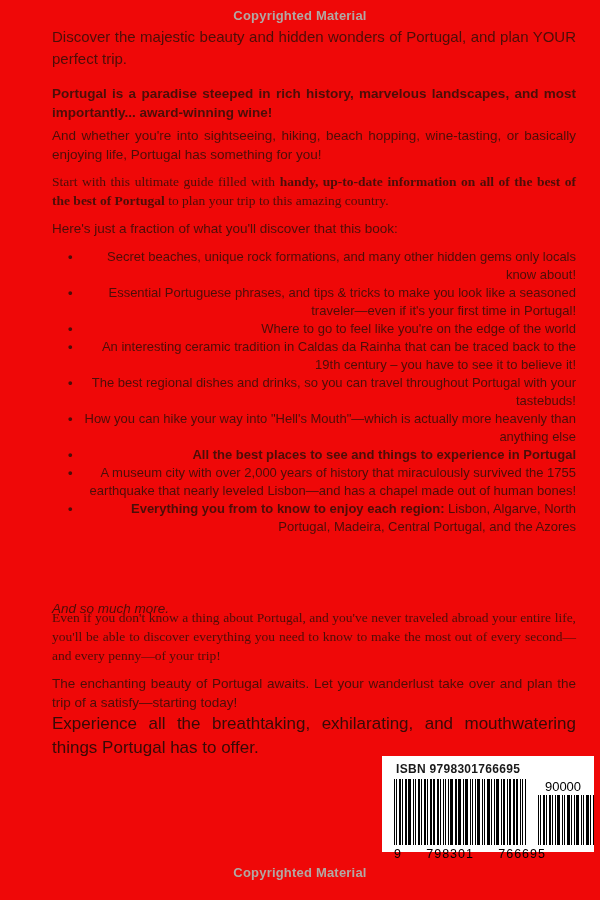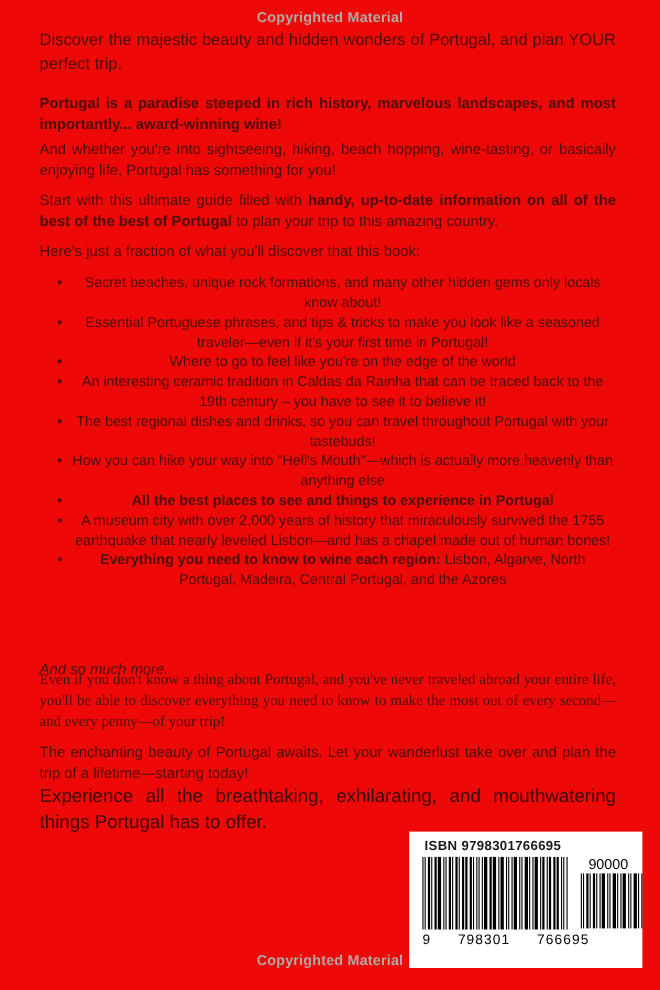--- a/index.html
+++ b/index.html
@@ -3,42 +3,42 @@
 <meta charset="utf-8">
 <style>
   html,body{margin:0;padding:0;background:#222;}
   .page{
     position:relative;width:600px;height:900px;overflow:hidden;
     background:var(--bg,#ef0808);
     color:var(--ink,#4c0e08);
     font-family:"Liberation Sans",sans-serif;
     -webkit-font-smoothing:antialiased;
   }
-  .block{position:absolute;left:36px;width:524px;}
+  .block{position:absolute;left:52px;width:524px;}
   .wm{
     position:absolute;left:0;width:100%;text-align:center;
     color:var(--wm,#b2a8a4);font-size:13px;font-weight:bold;letter-spacing:.2px;
   }
   .p{font-size:13.5px;line-height:19px;text-align:justify;}
   .p.bold{font-weight:bold;}
   .p1{font-size:15px;line-height:22px;text-align:justify;}
   .list-intro{font-size:13.5px;line-height:19px;}
   ul.bullets{margin:0;padding:0 0 0 27px;list-style:none;font-size:13px;line-height:18px;}
-  ul.bullets li{position:relative;text-align:center;}
+  ul.bullets li{position:relative;text-align:right;}
   ul.bullets li::before{content:"\2022";position:absolute;left:-11px;font-weight:bold;}
   ul.bullets li .b{font-weight:bold;}
   .more{font-size:13.5px;font-style:italic;}
   .big{font-size:17px;line-height:24px;text-align:justify;color:#380a06;}
   
   .barcode-box{
-    position:absolute;left:372px;top:756px;width:212px;height:124px;
+    position:absolute;left:382px;top:756px;width:212px;height:96px;
     background:#fff;color:#111;box-sizing:border-box;padding:5px 10px 4px 12px;
   }
   .isbn{font-size:12px;font-weight:bold;letter-spacing:.3px;margin:1px 0 3px 2px;color:#1a1a1a;}
-  .bc-row{display:flex;align-items:flex-start;height:66px;}
+  .bc-row{display:flex;align-items:center;height:66px;}
   .bc-main{width:136px;height:66px;}
   .bc-supp{width:50px;margin-left:12px;display:flex;flex-direction:column;align-items:center;}
   .supp-label{font-size:13px;line-height:13px;margin-bottom:2px;color:#000;}
   .bc-supp .bars{height:50px;width:100%;}
   .bars{display:flex;height:100%;}
   .bars span{display:block;height:100%;background:#000;flex:none;}
   .bc-digits{
     display:flex;width:152px;justify-content:space-between;
     font-size:12.5px;margin-top:2px;color:#000;letter-spacing:1px;
   }
@@ -49,44 +49,44 @@
 <div class="page">
 
   <div class="wm" style="top:8px;">Copyrighted Material</div>
 
   <div class="block p1" style="top:26px;">Discover the majestic beauty and hidden wonders of Portugal, and plan YOUR perfect trip.</div>
 
   <div class="block p bold" style="top:84px;">Portugal is a paradise steeped in rich history, marvelous landscapes, and most importantly... award-winning wine!</div>
 
   <div class="block p" style="top:126px;">And whether you're into sightseeing, hiking, beach hopping, wine-tasting, or basically enjoying life, Portugal has something for you!</div>
 
-  <div class="block p" style="top:172px;"><span>Start with this ultimate guide filled with </span><span class="b" style="font-weight:bold;">handy, up-to-date information on all of the best of the best of Portugal</span><span> to plan your trip to this amazing country.</span></div>
+  <div class="block p" style="top:172px;font-family:Liberation Serif, serif;"><span>Start with this ultimate guide filled with </span><span class="b" style="font-weight:bold;">handy, up-to-date information on all of the best of the best of Portugal</span><span> to plan your trip to this amazing country.</span></div>
 
   <div class="block list-intro" style="top:219px;">Here's just a fraction of what you'll discover that this book:</div>
 
   <div class="block" style="top:248px;">
     <ul class="bullets">
 
     <li><span class="b"></span><span>Secret beaches, unique rock formations, and many other hidden gems only locals know about!</span></li>
         <li><span class="b"></span><span>Essential Portuguese phrases, and tips &amp; tricks to make you look like a seasoned traveler—even if it's your first time in Portugal!</span></li>
         <li><span class="b"></span><span>Where to go to feel like you're on the edge of the world</span></li>
         <li><span class="b"></span><span>An interesting ceramic tradition in Caldas da Rainha that can be traced back to the 19th century – you have to see it to believe it!</span></li>
         <li><span class="b"></span><span>The best regional dishes and drinks, so you can travel throughout Portugal with your tastebuds!</span></li>
         <li><span class="b"></span><span>How you can hike your way into "Hell's Mouth"—which is actually more heavenly than anything else</span></li>
         <li><span class="b">All the best places to see and things to experience in Portugal</span><span></span></li>
         <li><span class="b"></span><span>A museum city with over 2,000 years of history that miraculously survived the 1755 earthquake that nearly leveled Lisbon—and has a chapel made out of human bones!</span></li>
-        <li><span class="b">Everything you need to know to wine each region:</span><span> Lisbon, Algarve, North Portugal, Madeira, Central Portugal, and the Azores</span></li>
+        <li><span class="b">Everything you from to know to enjoy each region:</span><span> Lisbon, Algarve, North Portugal, Madeira, Central Portugal, and the Azores</span></li>
       </ul>
   </div>
 
   <div class="block more" style="top:577px;margin-top:24px;">And so much more.</div>
 
   <div class="block p" style="top:608px;font-family:Liberation Serif, serif;">Even if you don't know a thing about Portugal, and you've never traveled abroad your entire life, you'll be able to discover everything you need to know to make the most out of every second—and every penny—of your trip!</div>
 
-  <div class="block p" style="top:674px;">The enchanting beauty of Portugal awaits. Let your wanderlust take over and plan the trip of a lifetime—starting today!</div>
+  <div class="block p" style="top:674px;">The enchanting beauty of Portugal awaits. Let your wanderlust take over and plan the trip of a satisfy—starting today!</div>
 
   <div class="block big" style="top:712px;">Experience all the breathtaking, exhilarating, and mouthwatering things Portugal has to offer.</div>
 
   <div class="barcode-box">
     <div class="isbn">ISBN 9798301766695</div>
     <div class="bc-row">
       <div class="bc-main">
         <div class="bars">
             <span style="width:1px;margin-right:1px"></span>
             <span style="width:1px;margin-right:2px"></span>

